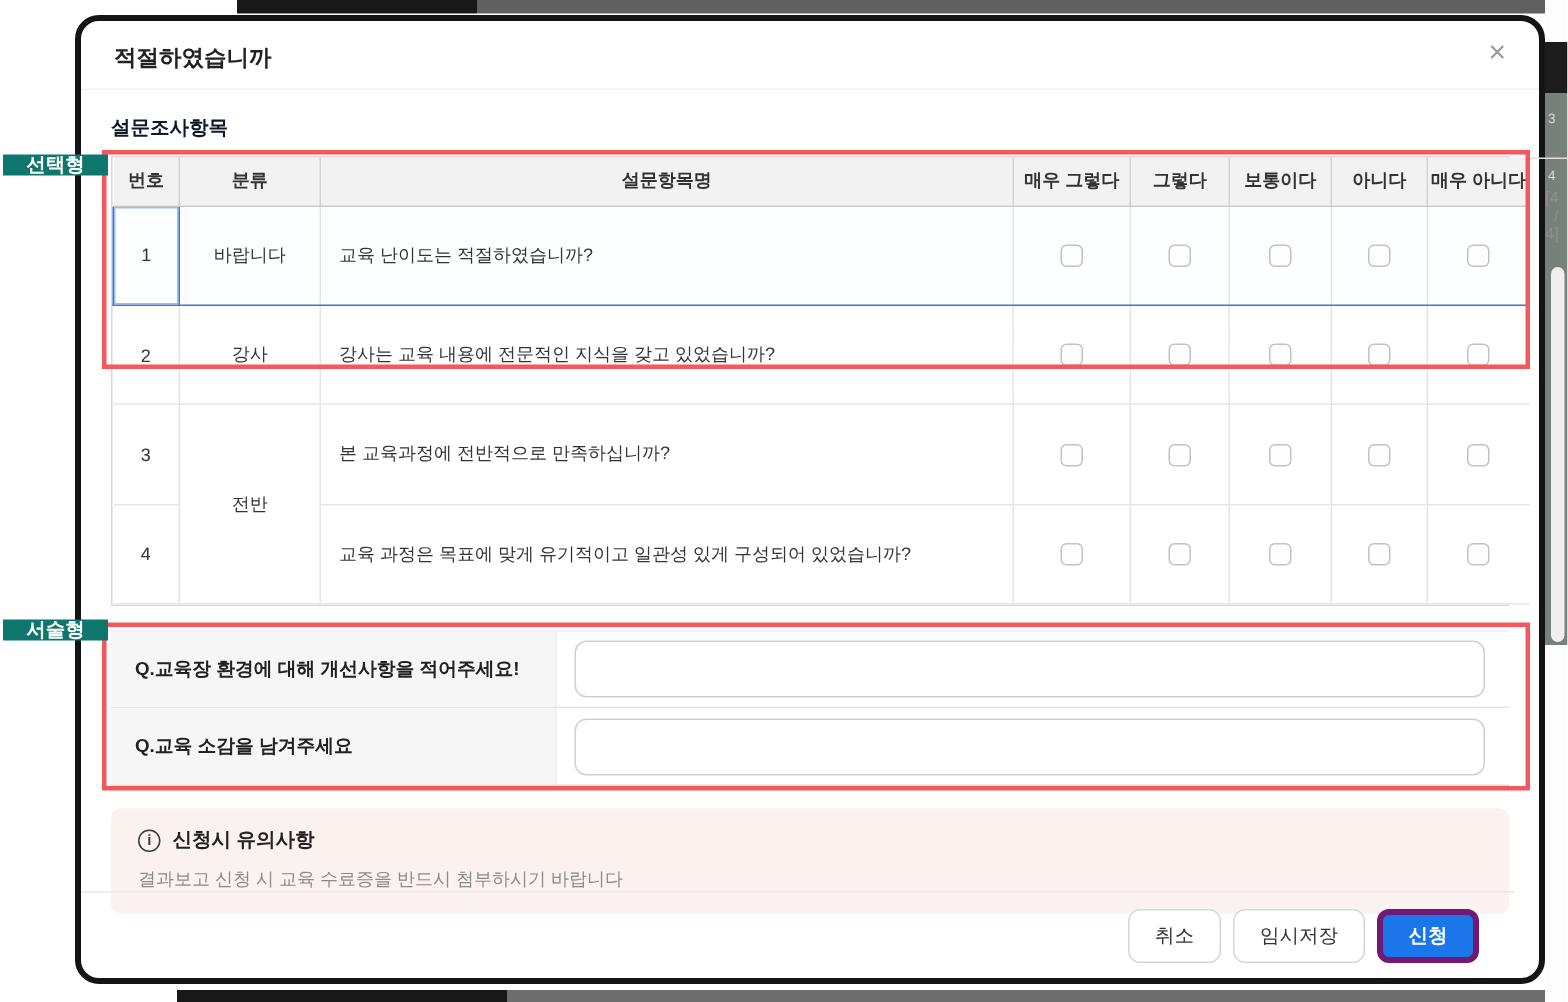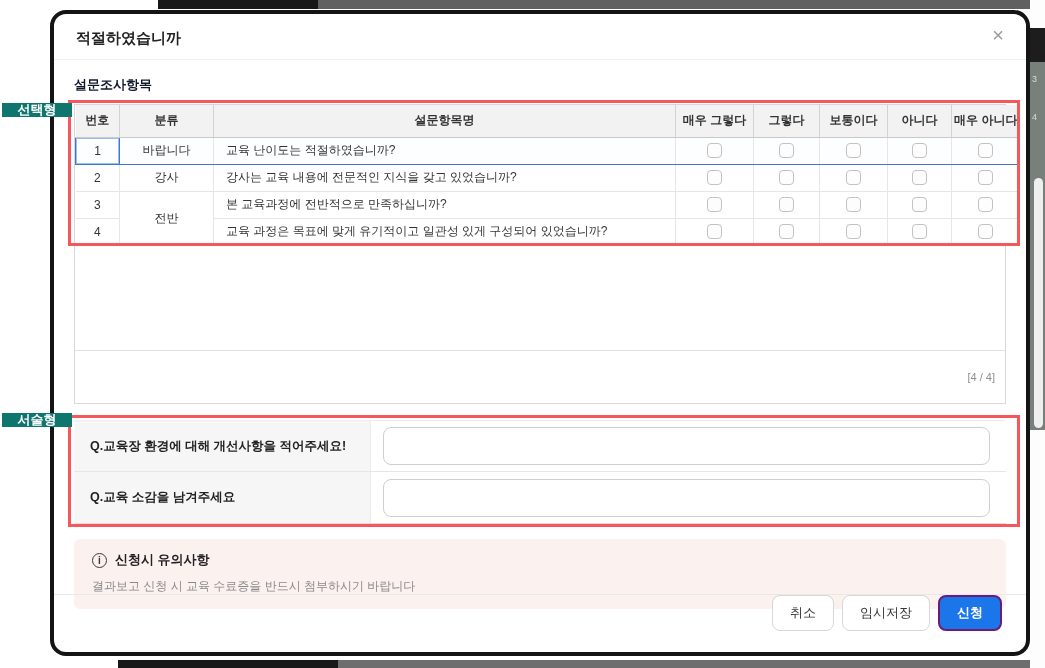--- a/index.html
+++ b/index.html
@@ -22,21 +22,21 @@
   
   .modal { position:absolute; left:50px; top:10px; width:980px; height:646px;
     background:#fff; border:4px solid #141414; border-radius:16px; }
   .modal-header { position:relative; height:46px; border-bottom:1px solid #f0f0f0; }
   .modal-title { position:absolute; left:22px; top:15px; font-size:15px; font-weight:bold; color:#222; }
   .modal-close { position:absolute; right:22px; top:11px; font-size:20px; color:#9a9a9a; cursor:pointer; line-height:1; }
   .modal-body { padding:0 20px; }
   .section-title { margin:16px 0 10px; font-size:13px; font-weight:bold; color:#0f172a; }
 
   
-  .table-wrap { border:1px solid #d8d8d8; height:300px; display:flex; flex-direction:column; }
+  .table-wrap { border:1px solid #d8d8d8; height:300px; display:flex; }
   table.survey { border-collapse:collapse; width:100%; table-layout:fixed; }
   table.survey th { background:#f2f2f2; height:32px; font-size:12px; font-weight:bold; color:#333;
     border-right:1px solid #d2d2d2; border-bottom:1px solid #c9c9c9; }
   table.survey th:last-child { border-right:none; }
   table.survey td { height:27px; font-size:12px; color:#333; text-align:center;
     border-right:1px solid #e6e6e6; border-bottom:1px solid #e6e6e6; background:#fff; }
   table.survey td:last-child { border-right:none; }
   table.survey td.q { text-align:left; padding-left:12px; }
   .c-no { width:44px; } .c-cat { width:94px; } .c-q { width:462px; }
   .c-r1 { width:78px; } .c-r2 { width:66px; } .c-r3 { width:68px; } .c-r4 { width:64px; } .c-r5 { width:68px; }
@@ -62,27 +62,27 @@
 
   
   .notice { margin-top:15px; background:#fbf1ef; border-radius:6px; padding:12px 18px 14px; }
   .notice-head { display:flex; align-items:center; font-size:13px; font-weight:bold; color:#222; }
   .info-icon { display:inline-flex; align-items:center; justify-content:center;
     width:15px; height:15px; border:1.4px solid #3a3a3a; border-radius:50%;
     font-size:10px; font-weight:bold; color:#3a3a3a; margin-right:8px; font-style:normal; }
   .notice-desc { margin-top:9px; font-size:12px; color:#8a8a8a; font-weight:normal; }
 
   
-  .modal-footer { position:absolute; left:0; right:0; bottom:0; height:58px;
-    border-top:1px solid #e8e8e8; display:flex; 
+  .modal-footer { position:absolute; left:0; right:16px; bottom:0; height:58px;
+    border-top:1px solid #e8e8e8; display:flex; align-items:center;
     justify-content:flex-end; gap:8px; padding-right:24px; }
   .btn { height:36px; padding:0 17px; border-radius:8px; font-size:13px;
     display:inline-flex; align-items:center; cursor:pointer; }
   .btn-ghost { background:#fff; border:1px solid #d7d7d7; color:#333; }
-  .btn-primary { background:#1b76e9; border:2px solid #701a75; color:#fff; font-weight:bold; }
+  .btn-primary { background:#1b76e9; border:4px solid #701a75; color:#fff; font-weight:bold; }
 
   
   .anno-box { position:absolute; border:3px solid #f5575d; pointer-events:none; }
   .anno-box1 { left:68px; top:100px; width:952px; height:146px; }
   .anno-box2 { left:68px; top:415px; width:952px; height:112px; }
   .anno-badge { position:absolute; width:70px; height:14px; background:#0f766e;
     color:#fff; font-size:13px; font-weight:bold; display:flex;
     align-items:center; justify-content:center; }
   .anno-badge1 { left:2px; top:103px; }
   .anno-badge2 { left:2px; top:413px; }

